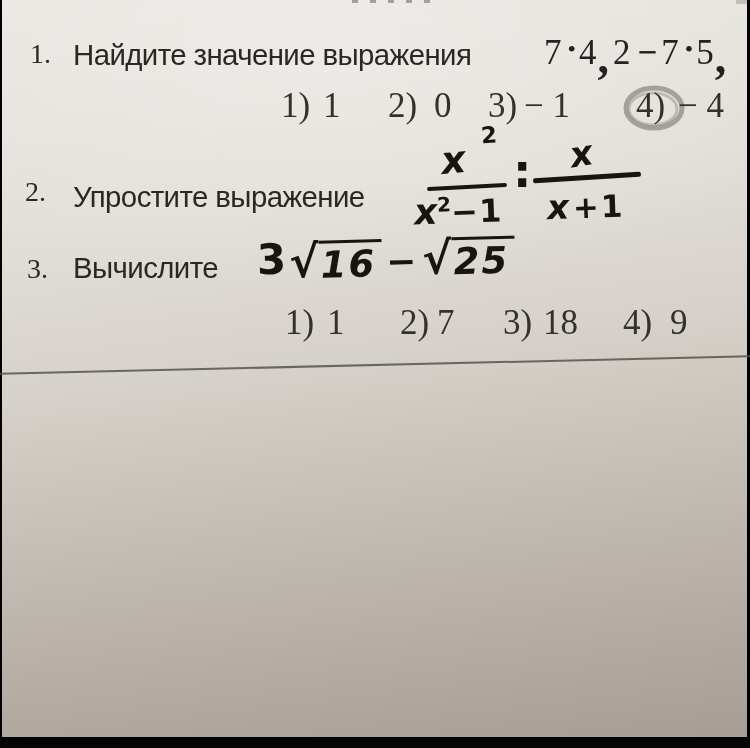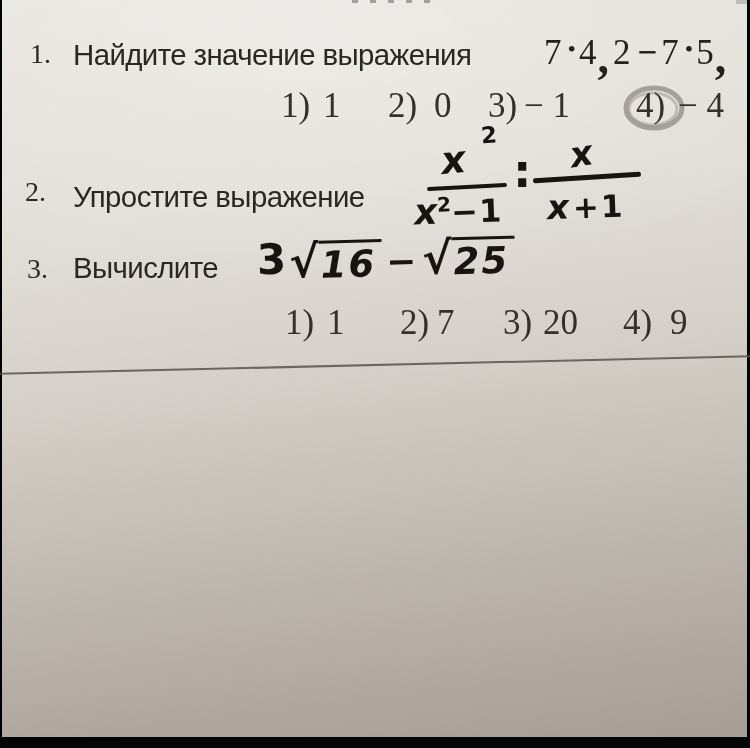--- a/index.html
+++ b/index.html
@@ -101,20 +101,20 @@
     <span class="sq-minus">−</span>
     <span class="rad-sign">√</span>
     <span class="radicand hw-it">25</span>
   </div>
 
   <div class="abs opt" style="left:285px;top:303px;">1)</div>
   <div class="abs opt" style="left:327px;top:303px;">1</div>
   <div class="abs opt" style="left:400px;top:303px;">2)</div>
   <div class="abs opt" style="left:437px;top:303px;">7</div>
   <div class="abs opt" style="left:503px;top:303px;">3)</div>
-  <div class="abs opt" style="left:543px;top:303px;">20</div>
+  <div class="abs opt" style="left:543px;top:303px;">18</div>
   <div class="abs opt" style="left:623px;top:303px;">4)</div>
   <div class="abs opt" style="left:670px;top:303px;">9</div>
 
   <div class="divider"></div>
 
   <div class="bottom-bar"></div>
 </div>
 
 </body></html>

